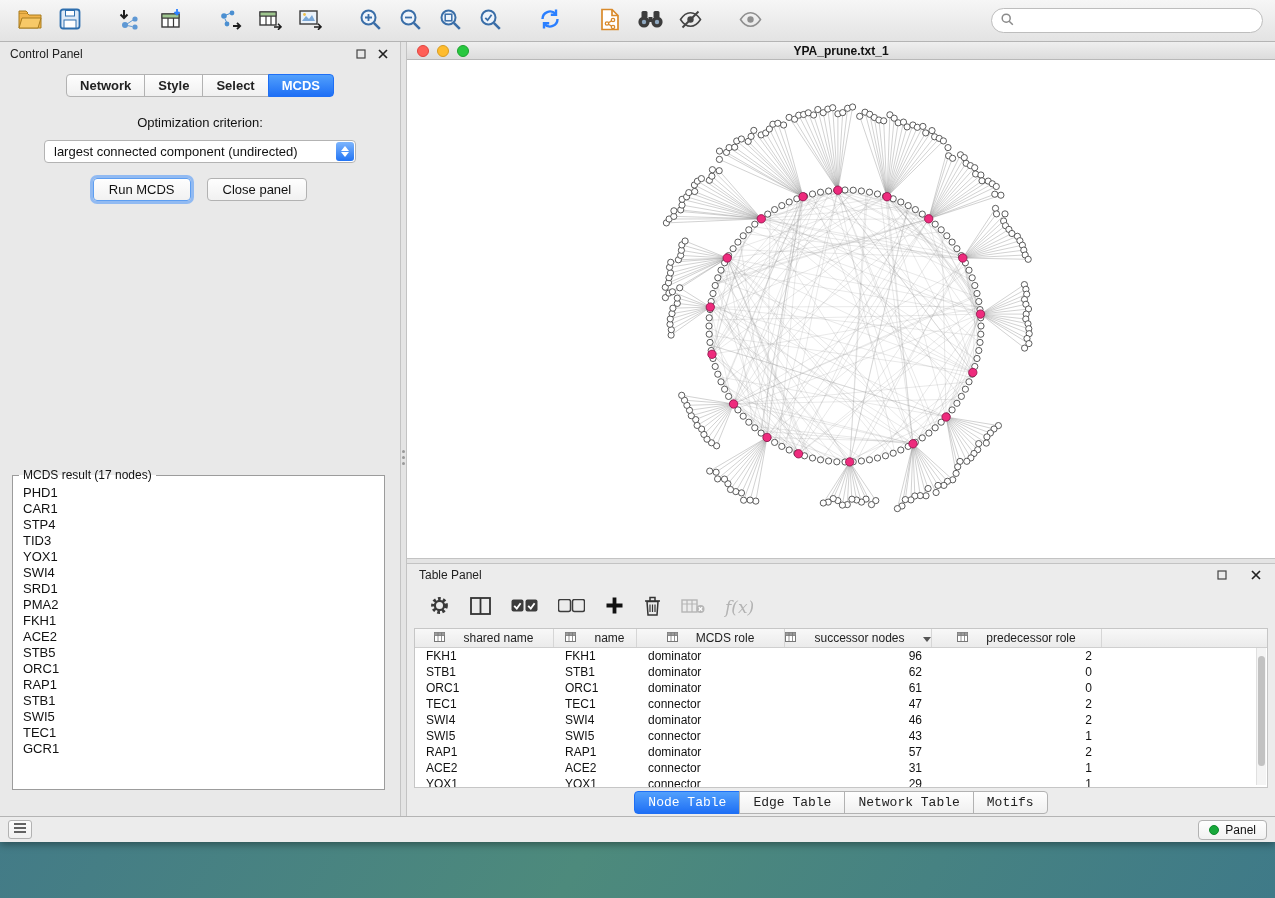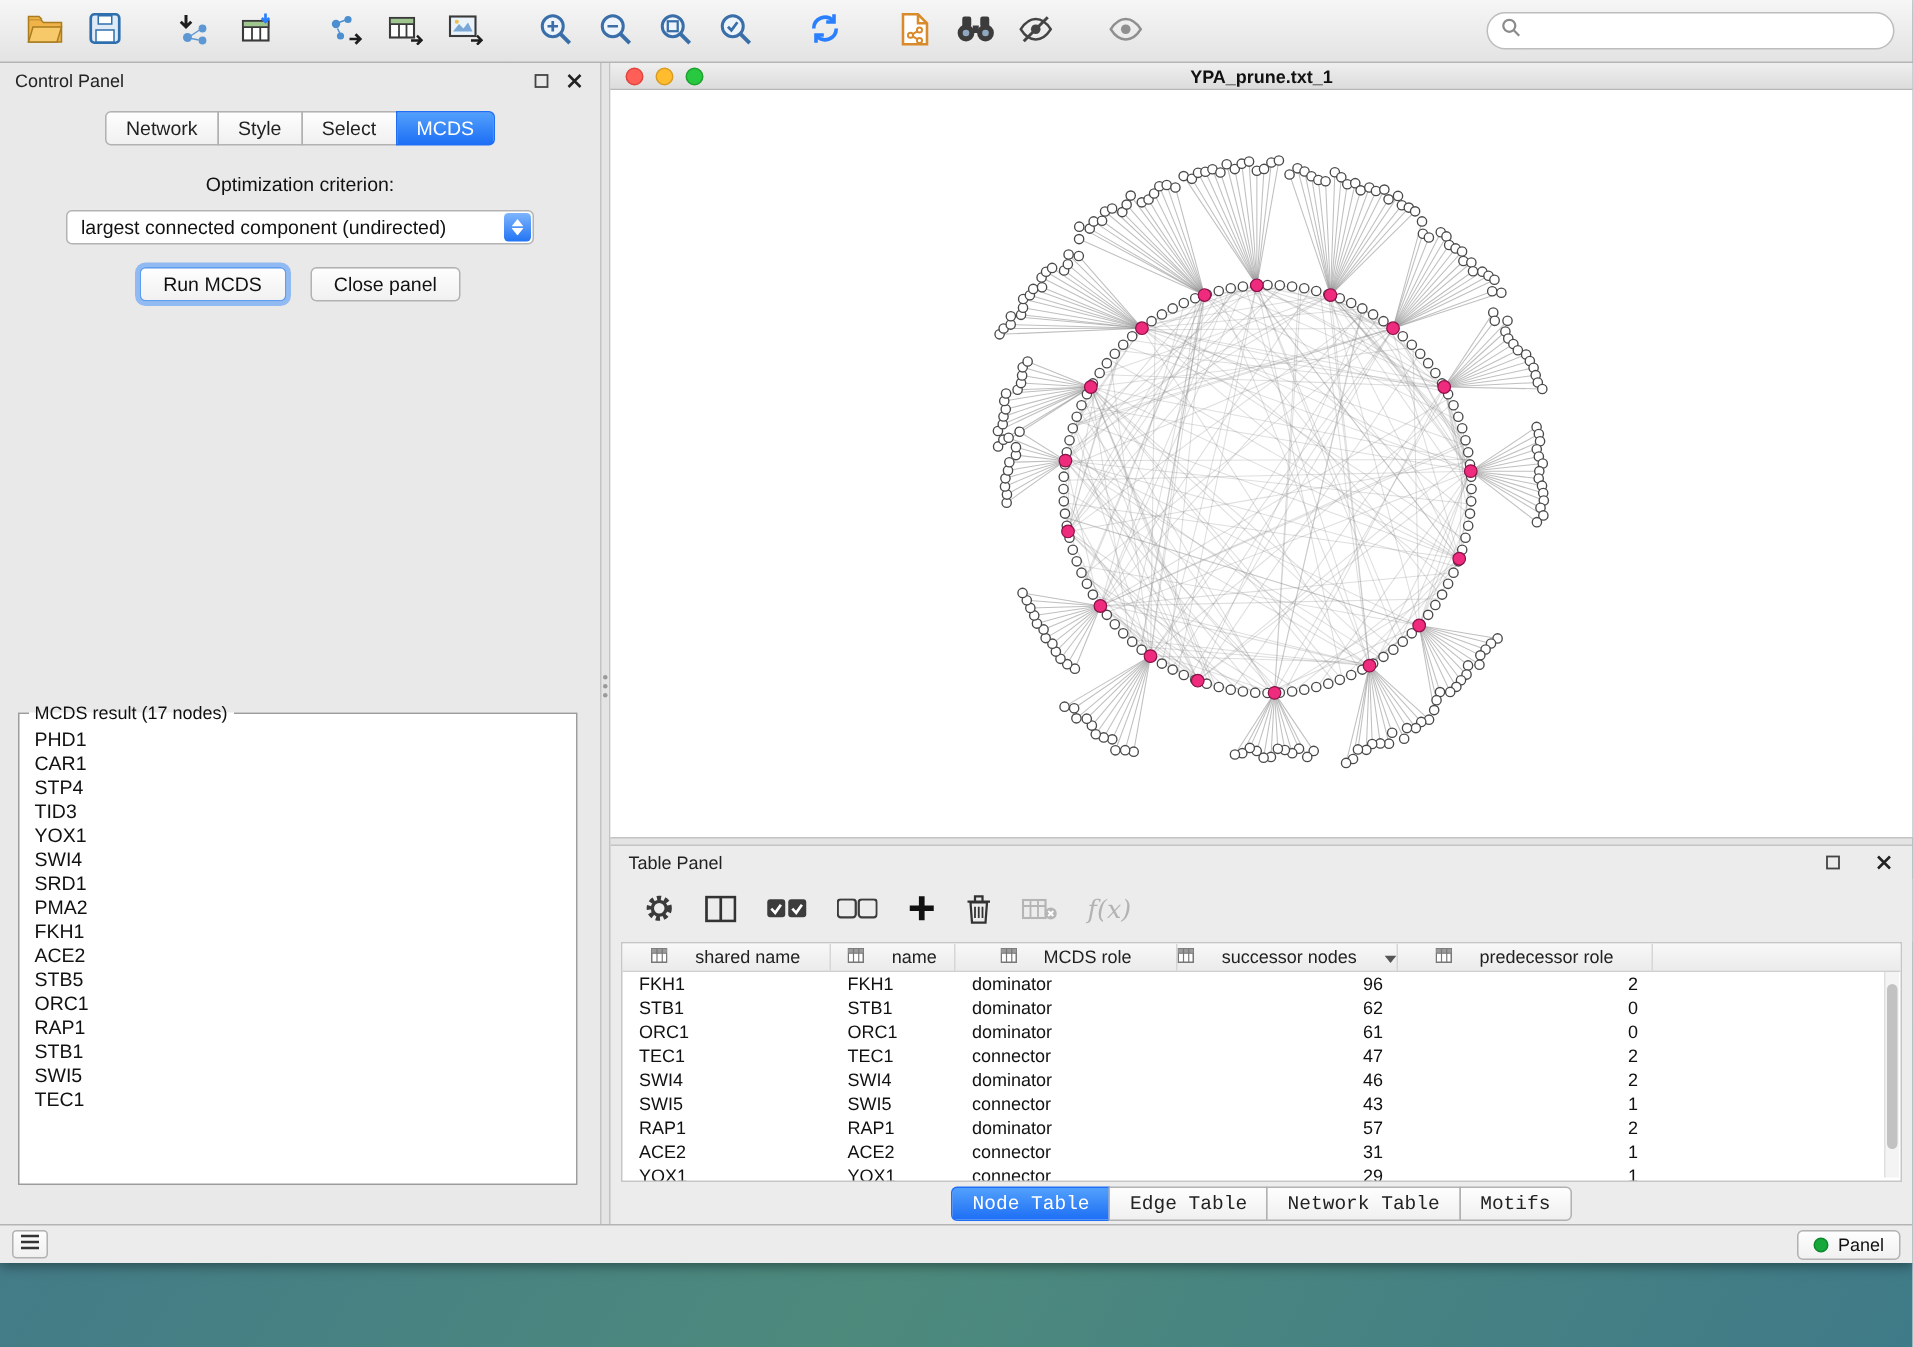--- a/index.html
+++ b/index.html
@@ -15,21 +15,21 @@
   .search input { border:none; outline:none; flex:1; font-size:12px; font-family:"Liberation Sans",sans-serif; background:transparent; }
 
   
   .main { flex:1; display:flex; min-height:0; }
 
   
   .control-panel { width:400px; flex:none; background:#e9e9e9; position:relative; display:flex; flex-direction:column; }
   .panel-header { height:24px; display:flex; align-items:center; padding:0 10px; font-size:12px; color:#222; gap:8px; flex:none; }
   .panel-header .grow { flex:1; }
   .mini-btn { width:14px; height:14px; display:flex; align-items:center; justify-content:center; background:transparent; border:none; }
-  .tabs-row { display:flex; justify-content:center; padding:8px 0 6px; flex:none; }
+  .tabs-row { display:flex; justify-content:center; padding:8px 0 6px; flex:none;font-weight:bold; }
   .tab { padding:3px 13px; font-size:13px; color:#222; background:linear-gradient(#fefefe,#f0f0f0); border:1px solid #b2b2b2; margin-left:-1px; cursor:default; }
   .tab:first-child { border-radius:4px 0 0 4px; margin-left:0; }
   .tab:last-child { border-radius:0 4px 4px 0; }
   .tab.active { background:linear-gradient(#52a0fc,#1e6ff5); border-color:#1e6ff5; color:#fff; }
   .mcds-block { text-align:center; padding-top:12px; font-size:13px; color:#111; }
   .select-box { width:312px; height:23px; margin:10px auto 0; background:#fff; border:1px solid #b3b3b3; border-radius:4px; position:relative; display:flex; align-items:center; padding:0 26px 0 9px; font-size:13px; color:#111; text-align:left; }
   .select-box .stepper { position:absolute; right:1px; top:1px; bottom:1px; width:18px; border-radius:3px; background:linear-gradient(#7db5fd,#2274f4); display:flex; flex-direction:column; align-items:center; justify-content:center; gap:1px; }
   .btn-row { display:flex; justify-content:center; gap:16px; margin-top:15px; }
   .btn { height:23px; padding:0 15px; background:linear-gradient(#fefefe,#f1f1f1); border:1px solid #b2b2b2; border-radius:4px; font-size:13px; color:#111; font-family:"Liberation Sans",sans-serif; }
   .btn.focused { box-shadow:0 0 0 3px rgba(72,148,250,.55); border-color:#5e9ef0; }
@@ -278,20 +278,21 @@
             <div>SRD1</div>
             <div>PMA2</div>
             <div>FKH1</div>
             <div>ACE2</div>
             <div>STB5</div>
             <div>ORC1</div>
             <div>RAP1</div>
             <div>STB1</div>
             <div>SWI5</div>
             <div>TEC1</div>
+            <div>GCR1</div>
           </div>
       </fieldset>
     </div>
 
     <div class="vsplit">
       <span class="dots">
           <i></i>
           <i></i>
           <i></i>
         </span>

